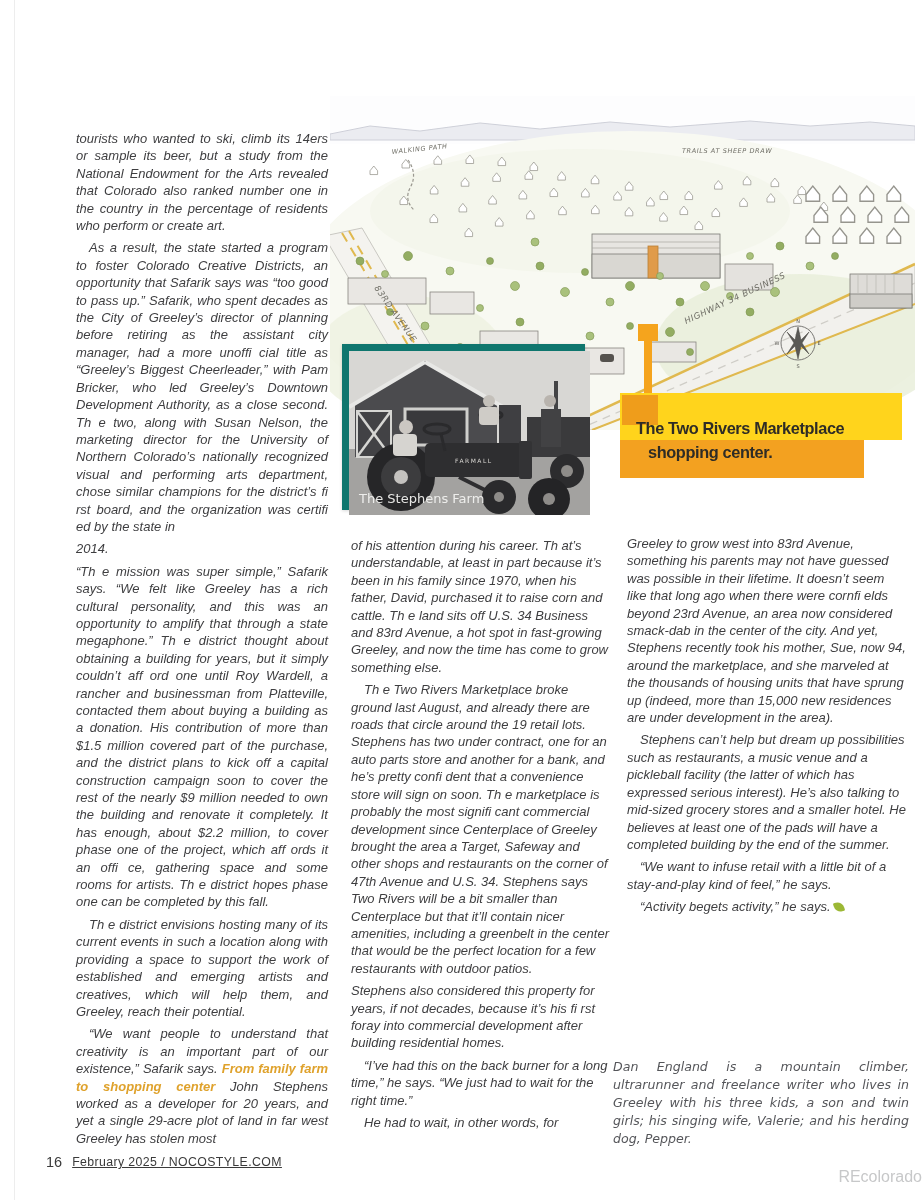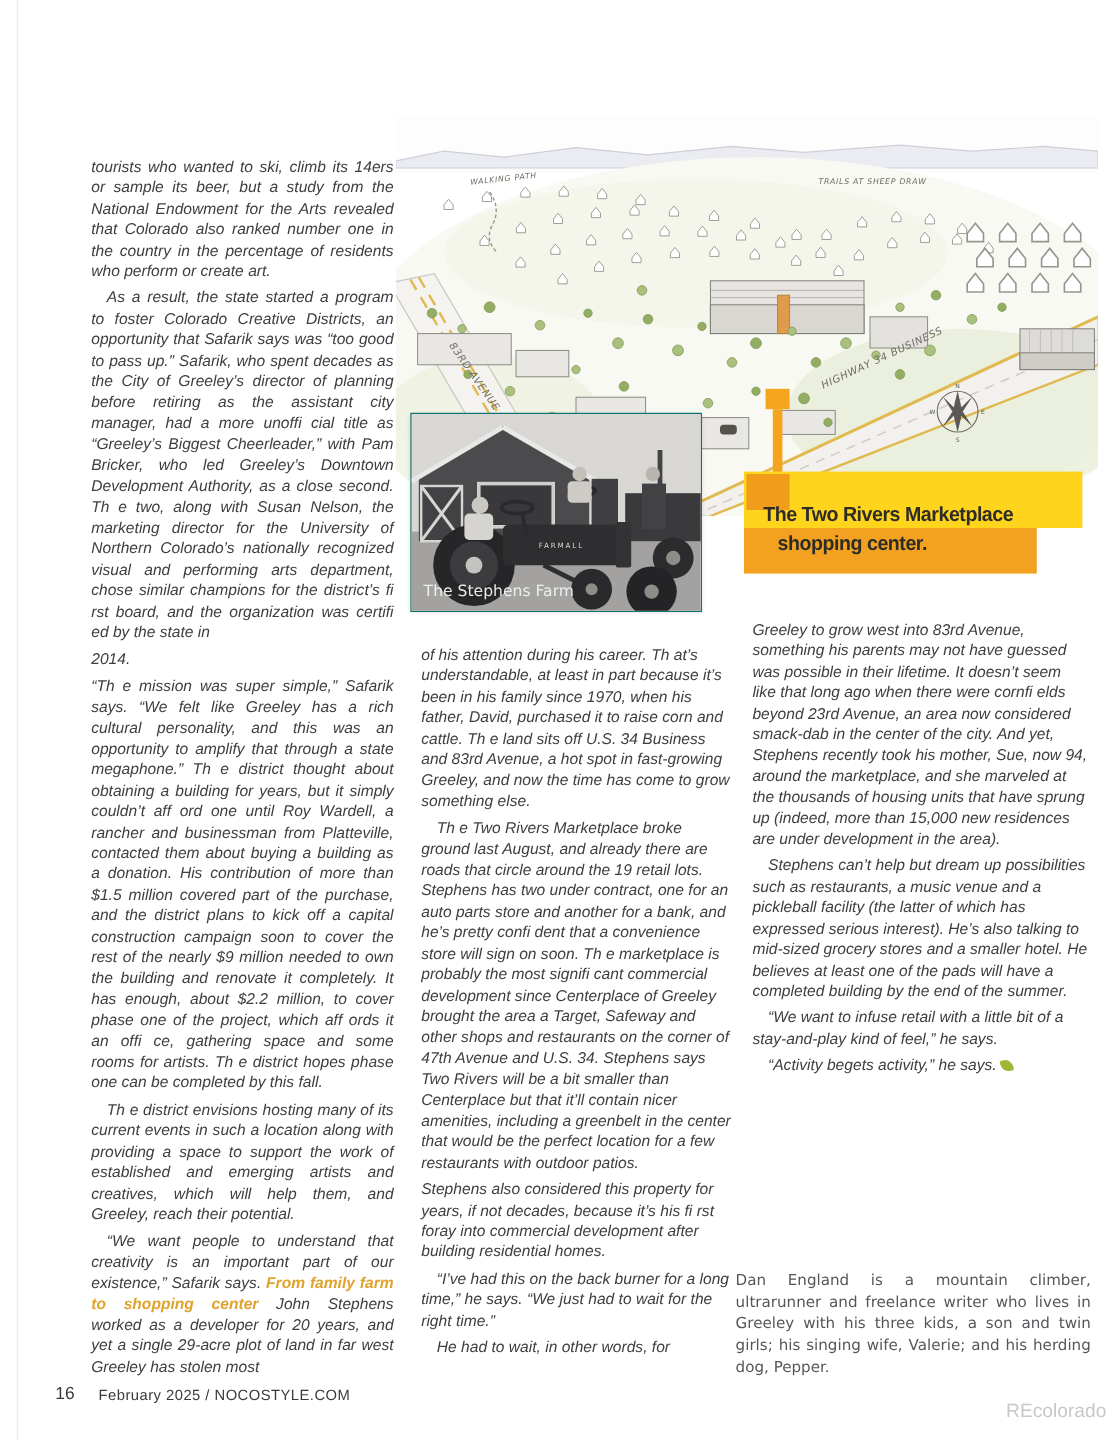--- a/index.html
+++ b/index.html
@@ -8,56 +8,56 @@
          font-family:"Liberation Sans", sans-serif; color:#3e3e40; }
 
   .edge-line { position:absolute; left:14px; top:0; width:1px; height:1200px; background:#ededed; }
 
   
   .col { position:absolute; font-size:13px; line-height:17.4px; }
   .col p { margin:0 0 5px 14px;font-style:italic; }
   .col-left  { left:62px;  top:130px; width:266px; }
   .col-left p { text-align:justify; }
   .col-mid   { left:337px; top:537px; width:272px; }
-  .col-right { left:613px; top:516px; width:294px; }
+  .col-right { left:613px; top:535px; width:294px; }
   .ind { text-indent:13px; }
   .gap { margin-top:4px; }
   .y2014 { margin:0; }
   .overlap { margin-top:-18px; }
   .hl { font-weight:bold; color:#dfa22c; }
 
   .leaf { display:inline-block; width:10px; height:10px; background:#9cb835;
           border-radius:1px 70% 1px 70%; transform:rotate(-15deg);
           margin-left:3px; vertical-align:-1px; }
 
   
   .bio { position:absolute; left:613px; top:1058px; width:296px;
-         font-family:"DejaVu Sans", sans-serif; 
+         font-family:"DejaVu Sans", sans-serif; font-style:italic;
          font-size:12.6px; line-height:18px; color:#55565a; text-align:justify; }
 
   
   .map-wrap { position:absolute; left:330px; top:96px; width:585px; height:334px; }
 
   
   .photo { position:absolute; left:342px; top:344px; width:243px; height:166px;
-           border:1px solid #0f766e; background:#d8d7d4; box-shadow:0 1px 3px rgba(0,0,0,.15); }
+           border:7px solid #0f766e; background:#d8d7d4; box-shadow:0 1px 3px rgba(0,0,0,.15); }
 
   
   .callout { position:absolute; left:620px; top:393px; width:244px;
              font-weight:bold; font-size:17px; letter-spacing:-0.4px; color:#2e2c26; }
   .co-yellow { width:282px; height:47px; display:flex; align-items:flex-end;
                padding:0 0 1px 16px; }
   .co-orange { width:244px; height:38px; padding:3px 0 0 28px; }
   .co-corner { position:absolute; left:2px; top:2px; width:36px; height:30px; }
   .co-text { display:inline-block; transform:scaleX(.96); transform-origin:left bottom; white-space:nowrap; }
 
   
-  .footer { position:absolute; left:46px; top:1154px; display:flex; align-items:flex-end; gap:20px; color:#3a3a3a; }
+  .footer { position:absolute; left:46px; top:1154px; display:flex; align-items:center; gap:10px; color:#3a3a3a; }
   .page-num { font-size:14.5px; }
-  .issue { font-size:12.3px; letter-spacing:.4px; }
+  .issue { font-size:12.3px; letter-spacing:.4px;text-decoration:underline; }
 
   .watermark { position:absolute; right:2px; top:1168px; font-size:16px; color:#c7c8c9; }
 
   svg text { font-family:"DejaVu Sans", sans-serif; }
   .map-label { font-style:italic; fill:#6f6e66; letter-spacing:.6px; }
 </style>
 </head>
 <body>
 
 <div class="edge-line"></div>

